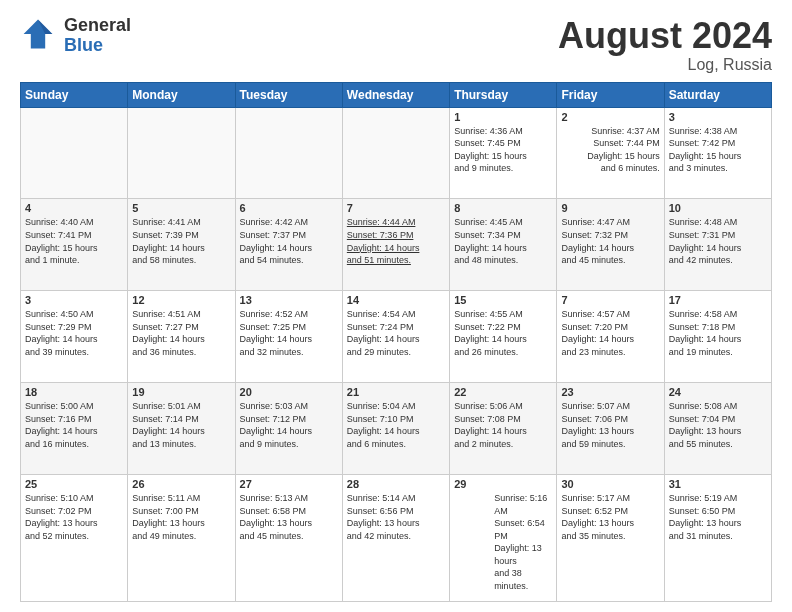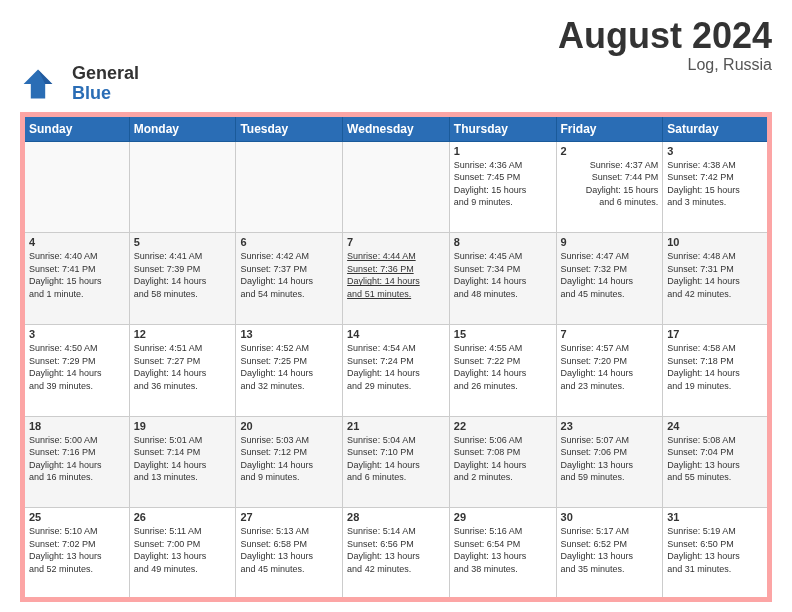--- a/index.html
+++ b/index.html
@@ -18,23 +18,22 @@
       flex-direction: column;
     }
     .header {
       display: flex;
       justify-content: space-between;
       align-items: flex-start;
       margin-bottom: 8px;
     }
     .logo {
       display: flex;
-      align-items: center;
-      gap: 16px;
-      margin-top: 48px;
+      align-items: flex-start;
+      gap: 8px;
     }
     .logo-text {
       display: flex;
       flex-direction: column;
       line-height: 1.1;
     }
     .logo-general {
       font-size: 18px;
       font-weight: bold;
       color: #333;
@@ -56,21 +55,21 @@
       font-weight: bold;
       color: #333;
       line-height: 1.1;
     }
     .location {
       font-size: 16px;
       color: #555;
     }
     .calendar {
       flex: 1;
-      border: 5px solid #fca5a5;
+      border: 1px solid #fca5a5;
       border-collapse: collapse;
       width: 100%;
       table-layout: fixed;
       padding-left: 25px;
     }
     .calendar th {
       background: #2a6db5;
       color: #fff;
       font-size: 12px;
       font-weight: bold;
@@ -348,21 +347,21 @@
           </td>
           <td>
             <div class="day-num">28</div>
             <div class="day-info" style="white-space: pre-line;">Sunrise: 5:14 AM
 Sunset: 6:56 PM
 Daylight: 13 hours
 and 42 minutes.</div>
           </td>
           <td>
             <div class="day-num">29</div>
-            <div class="day-info" style="white-space: pre-line;">Sunrise: 5:16 AM
+            <div class="day-info" style="white-space: pre-line; margin-left: 40px;">Sunrise: 5:16 AM
 Sunset: 6:54 PM
 Daylight: 13 hours
 and 38 minutes.</div>
           </td>
           <td>
             <div class="day-num">30</div>
             <div class="day-info" style="white-space: pre-line;">Sunrise: 5:17 AM
 Sunset: 6:52 PM
 Daylight: 13 hours
 and 35 minutes.</div>

